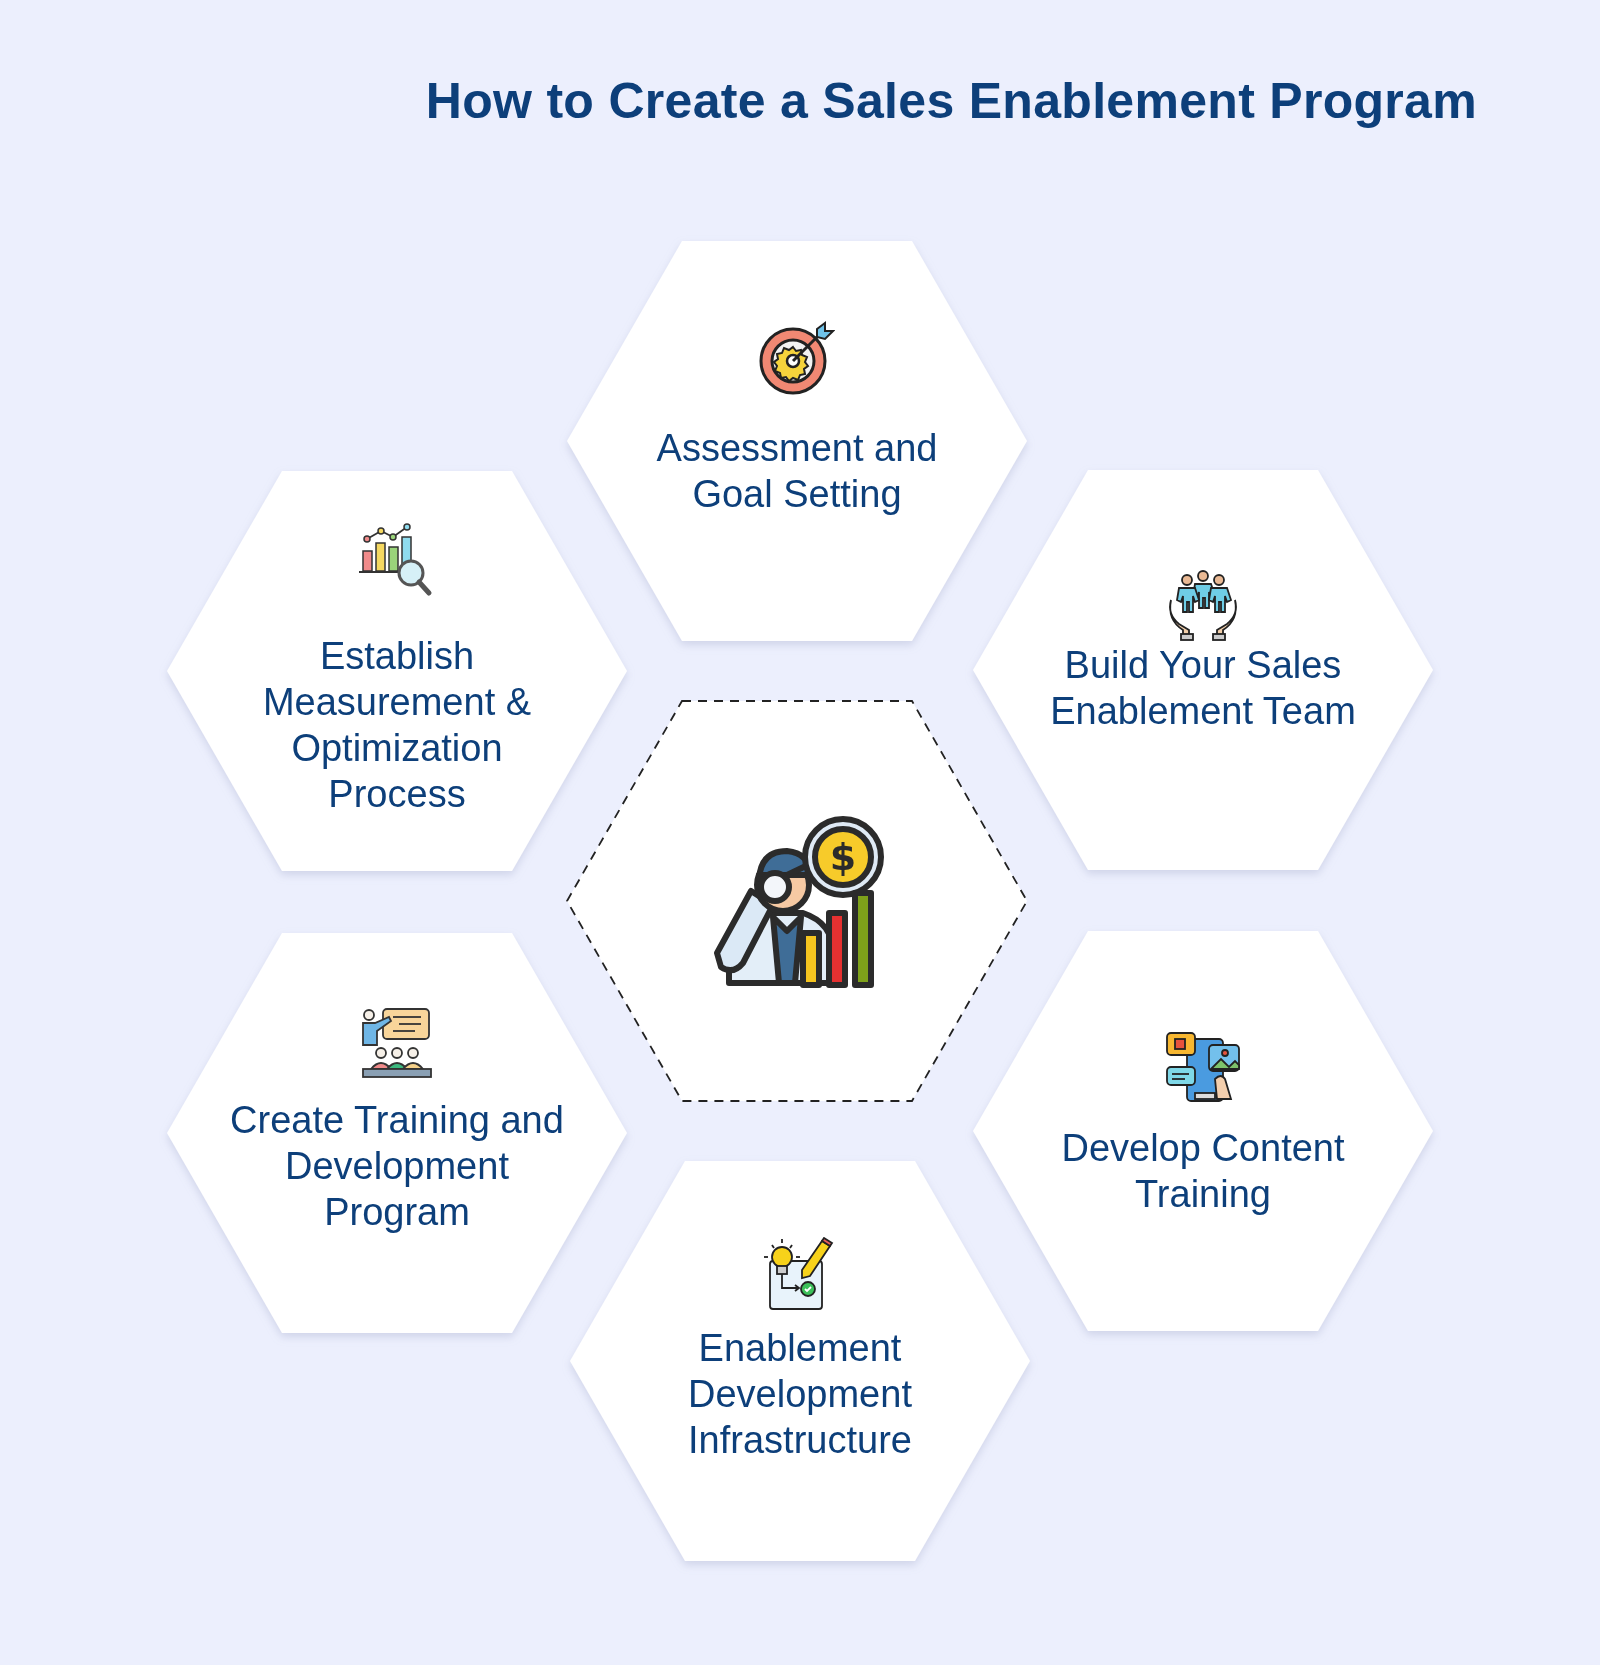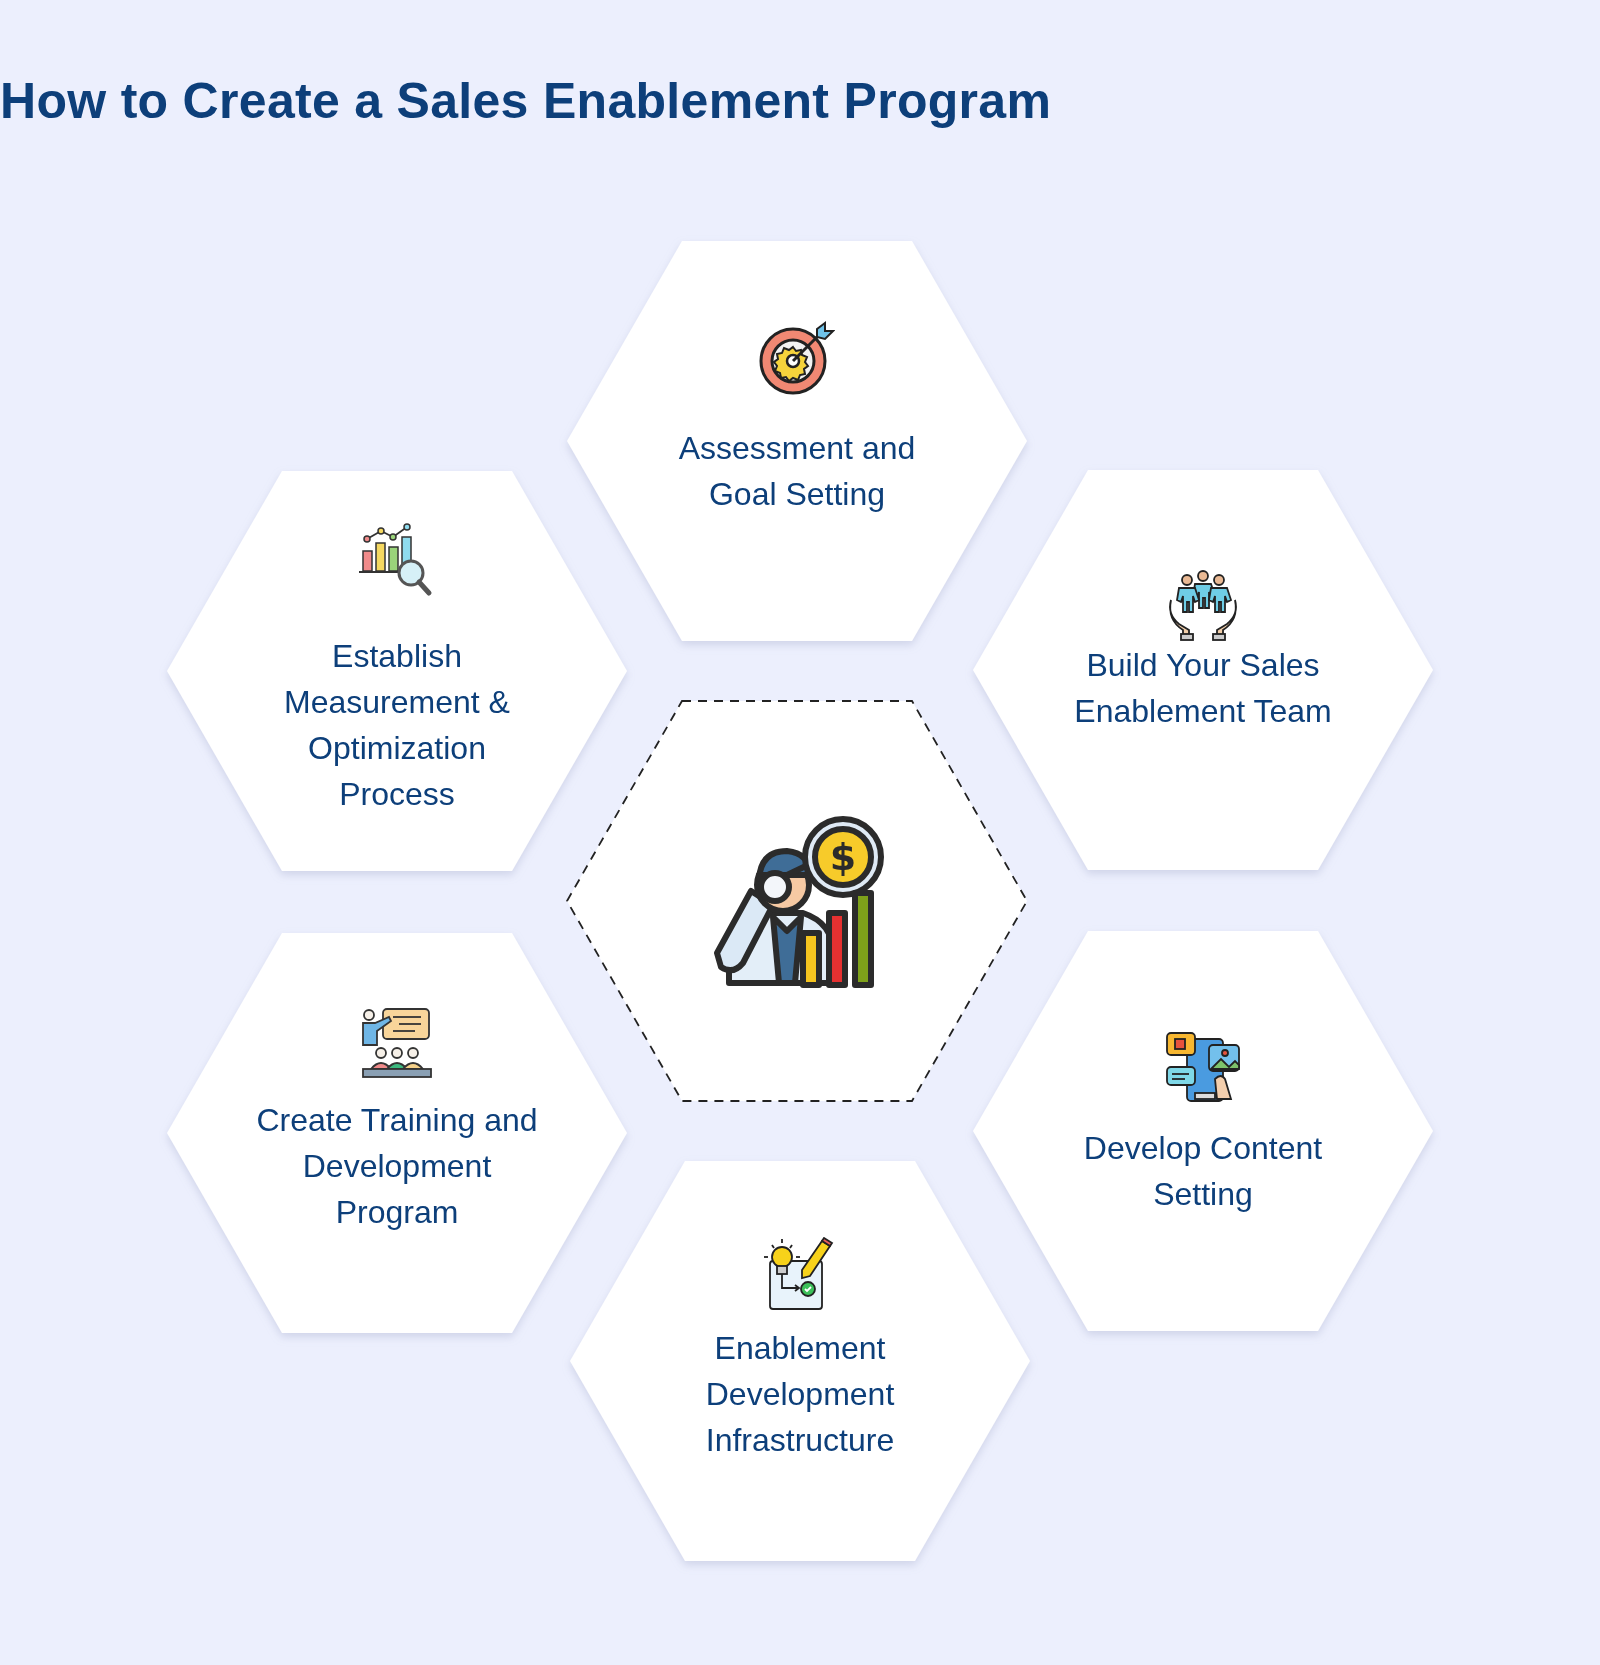--- a/index.html
+++ b/index.html
@@ -2,33 +2,33 @@
 <html><head>
 <meta charset="utf-8">
 <style>
   html, body { margin:0; padding:0; }
   body {
     width:1600px; height:1665px; position:relative; overflow:hidden;
     background:#eceffd;
     font-family:"Liberation Sans", "DejaVu Sans", sans-serif;
   }
   .title {
-    position:absolute; left:0; top:72px; width:1477px; text-align:left;
+    position:absolute; left:0; top:72px; width:1477px; text-align:right;
     font-size:50px; font-weight:bold; color:#0d3f7a; letter-spacing:0.3px;
   }
   .hex {
     position:absolute; width:460px; height:400px;
   }
   .hex svg.shape { position:absolute; left:0; top:0; overflow:visible; }
   .hex .icon {
     position:absolute; left:50%; transform:translateX(-50%);
   }
   .hex .label {
     position:absolute; left:60px; right:60px; text-align:center;
-    font-size:32px; line-height:46px; color:#0d3f7a;
+    font-size:38px; line-height:46px; color:#0d3f7a;
   }
   .hex .label span { display:block; }
 </style>
 </head>
 <body>
 
 <svg width="0" height="0" style="position:absolute">
   <defs>
     <filter id="hexShadow" x="-10%" y="-10%" width="120%" height="125%">
       <feDropShadow dx="0" dy="4" stdDeviation="4" flood-color="#9aa3c4" flood-opacity="0.35"></feDropShadow>
@@ -179,21 +179,21 @@
       <line x1="7" y1="43" x2="24" y2="43"></line>
         <line x1="7" y1="48" x2="20" y2="48"></line>
       <rect x="44" y="14" width="30" height="26" rx="4" fill="#73c0ec"></rect>
       <path d="M46 38 l10 -10 8 8 6 -6 4 4 v4z" fill="#7dc26b"></path>
       <circle cx="60" cy="22" r="3" fill="#e5533d"></circle>
       <path d="M50 48 q6 -6 10 0 l6 20 h-14z" fill="#f4cfad"></path>
     </g>
   </svg>
   <div class="label" style="top:194px">
     <span>Develop Content</span>
-    <span>Setting</span>
+    <span>Training</span>
   </div>
 </div>
 
 <div class="hex" style="left:570px; top:1161px;">
   <svg class="shape" width="460" height="400">
     <polygon points="115,0 345,0 460,200 345,400 115,400 0,200" fill="#ffffff" filter="url(#hexShadow)"></polygon>
   </svg>
   <svg class="icon" style="top:76px" width="76" height="76" viewBox="0 0 76 76">
     <g stroke="#222" stroke-width="1.8">
       <rect x="8" y="24" width="52" height="48" rx="3" fill="#e8f3fb"></rect>

